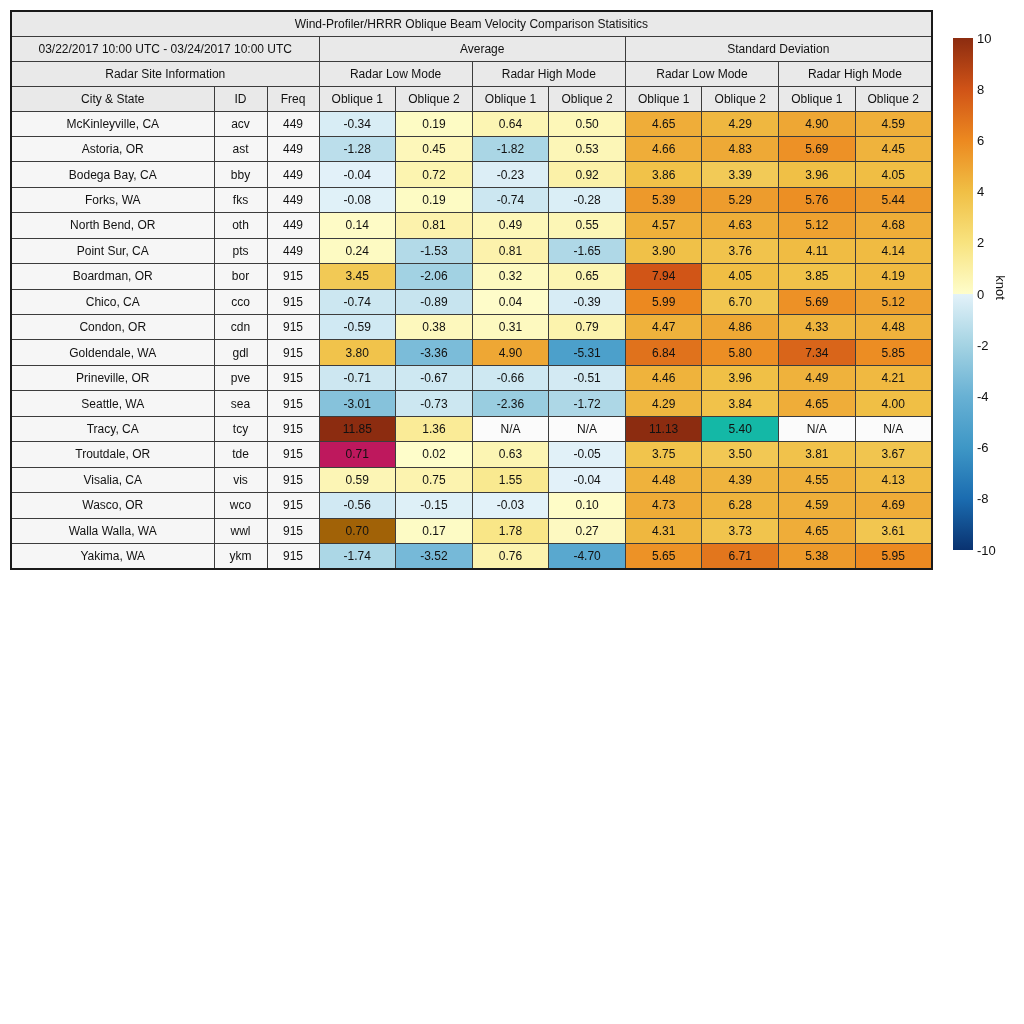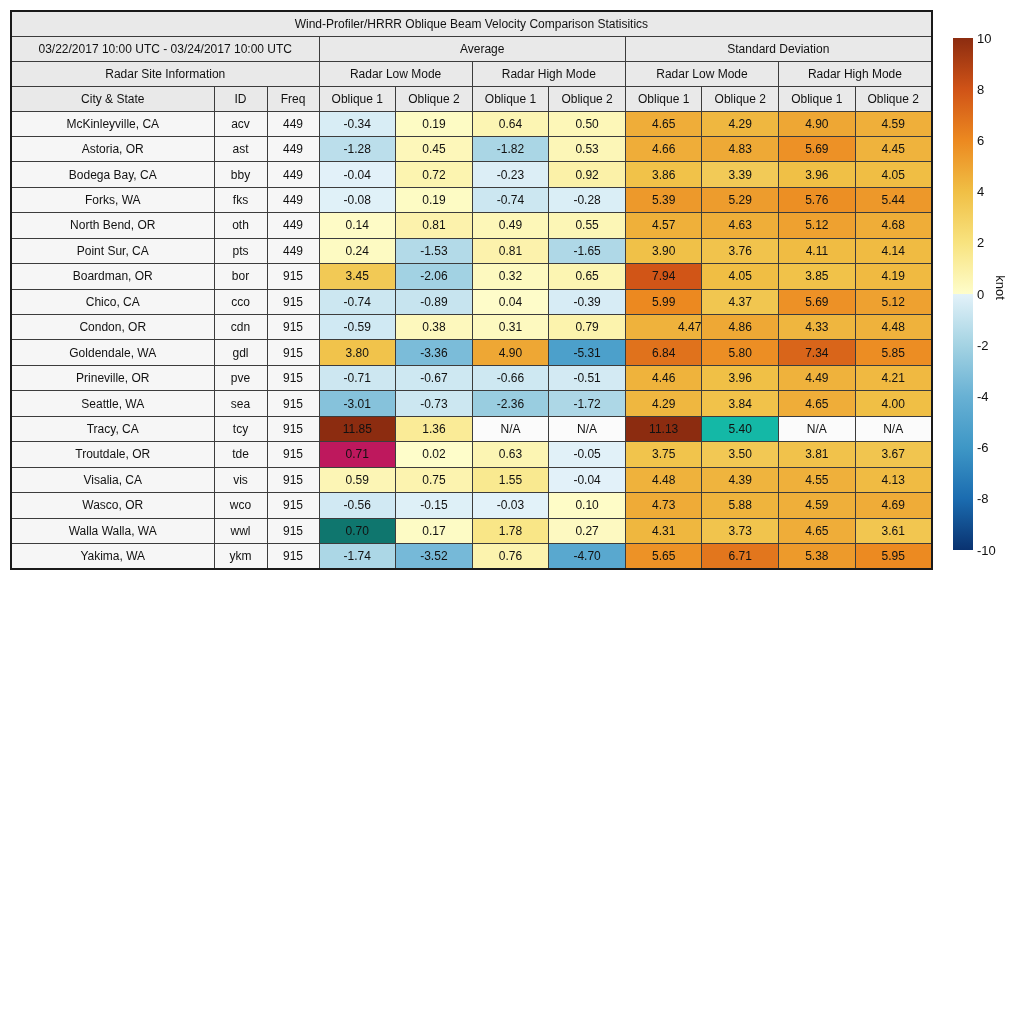--- a/index.html
+++ b/index.html
@@ -161,33 +161,33 @@
         </tr>
         <tr class="data">
           <td style="background: rgb(246, 246, 246);">Chico, CA</td>
           <td style="background: rgb(246, 246, 246);">cco</td>
           <td style="background: rgb(246, 246, 246);">915</td>
           <td style="background: rgb(204, 231, 241);">-0.74</td>
           <td style="background: rgb(199, 228, 239);">-0.89</td>
           <td style="background: rgb(254, 252, 201);">0.04</td>
           <td style="background: rgb(215, 236, 245);">-0.39</td>
           <td style="background: rgb(236, 137, 32);">5.99</td>
-          <td style="background: rgb(241, 198, 80);">4.37</td>
+          <td style="background: rgb(241, 198, 80);">6.70</td>
           <td style="background: rgb(237, 145, 38);">5.69</td>
           <td style="background: rgb(238, 161, 48);">5.12</td>
         </tr>
         <tr class="data">
           <td style="background: rgb(246, 246, 246);">Condon, OR</td>
           <td style="background: rgb(246, 246, 246);">cdn</td>
           <td style="background: rgb(246, 246, 246);">915</td>
           <td style="background: rgb(208, 233, 243);">-0.59</td>
           <td style="background: rgb(253, 248, 189);">0.38</td>
           <td style="background: rgb(253, 249, 191);">0.31</td>
           <td style="background: rgb(252, 243, 173);">0.79</td>
-          <td style="background: rgb(239, 178, 60); text-align: right;">4.47</td>
+          <td style="background: rgb(239, 178, 60);">4.47</td>
           <td style="background: rgb(238, 168, 53);">4.86</td>
           <td style="background: rgb(239, 182, 63);">4.33</td>
           <td style="background: rgb(239, 178, 60);">4.48</td>
         </tr>
         <tr class="data">
           <td style="background: rgb(246, 246, 246);">Goldendale, WA</td>
           <td style="background: rgb(246, 246, 246);">gdl</td>
           <td style="background: rgb(246, 246, 246);">915</td>
           <td style="background: rgb(241, 195, 75);">3.80</td>
           <td style="background: rgb(123, 188, 217);">-3.36</td>
@@ -265,29 +265,29 @@
         </tr>
         <tr class="data">
           <td style="background: rgb(246, 246, 246);">Wasco, OR</td>
           <td style="background: rgb(246, 246, 246);">wco</td>
           <td style="background: rgb(246, 246, 246);">915</td>
           <td style="background: rgb(209, 233, 243);">-0.56</td>
           <td style="background: rgb(222, 240, 247);">-0.15</td>
           <td style="background: rgb(226, 242, 249);">-0.03</td>
           <td style="background: rgb(254, 252, 199);">0.10</td>
           <td style="background: rgb(239, 171, 55);">4.73</td>
-          <td style="background: rgb(239, 180, 61);">5.88</td>
+          <td style="background: rgb(239, 180, 61);">6.28</td>
           <td style="background: rgb(239, 175, 58);">4.59</td>
           <td style="background: rgb(239, 172, 56);">4.69</td>
         </tr>
         <tr class="data">
           <td style="background: rgb(246, 246, 246);">Walla Walla, WA</td>
           <td style="background: rgb(246, 246, 246);">wwl</td>
           <td style="background: rgb(246, 246, 246);">915</td>
-          <td style="background: #0f766e;">0.70</td>
+          <td style="background: #a16207;">0.70</td>
           <td style="background: rgb(253, 251, 197);">0.17</td>
           <td style="background: rgb(249, 230, 135);">1.78</td>
           <td style="background: rgb(253, 249, 193);">0.27</td>
           <td style="background: rgb(239, 183, 63);">4.31</td>
           <td style="background: rgb(241, 196, 77);">3.73</td>
           <td style="background: rgb(239, 173, 57);">4.65</td>
           <td style="background: rgb(242, 198, 80);">3.61</td>
         </tr>
         <tr class="data">
           <td style="background: rgb(246, 246, 246);">Yakima, WA</td>

